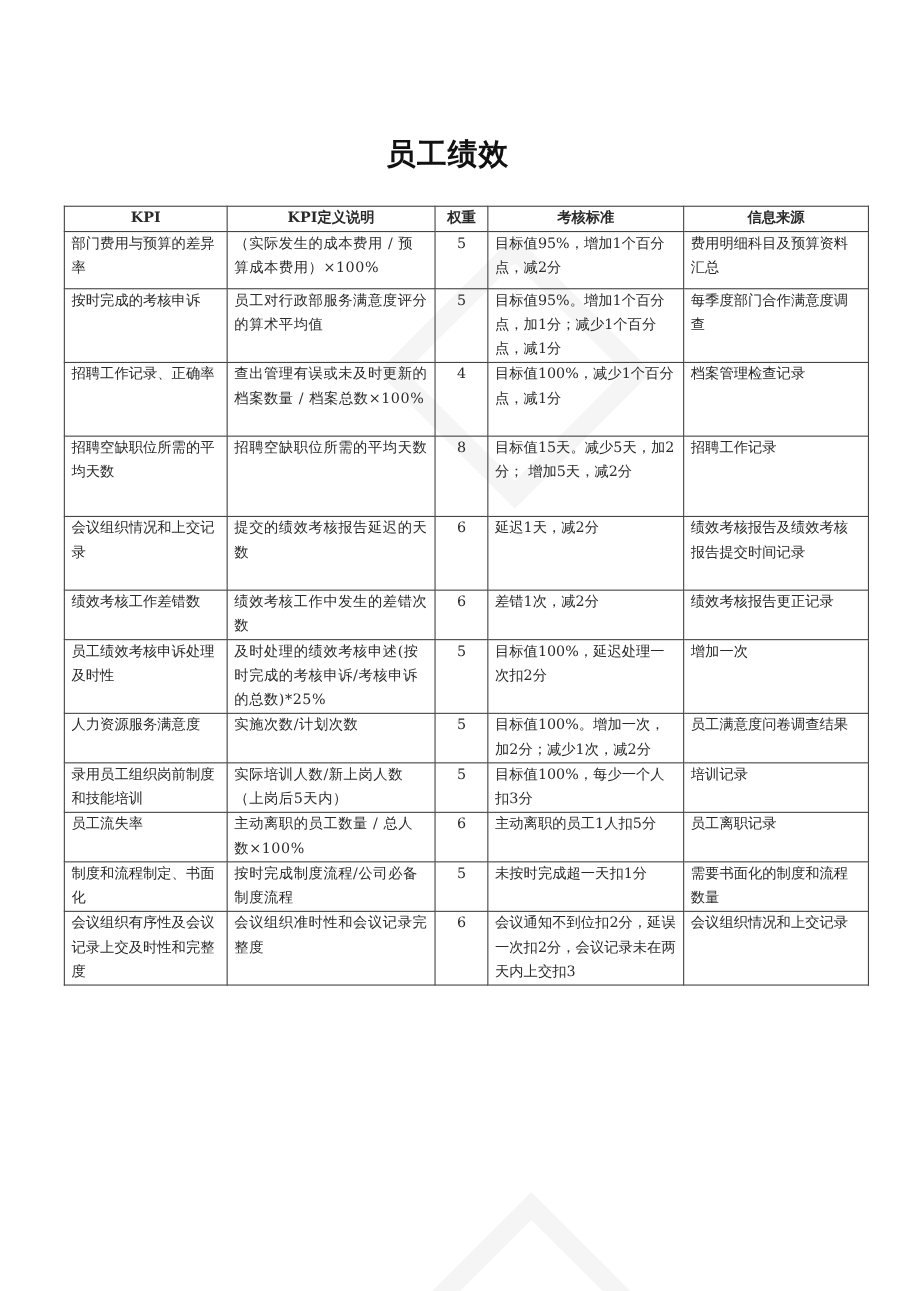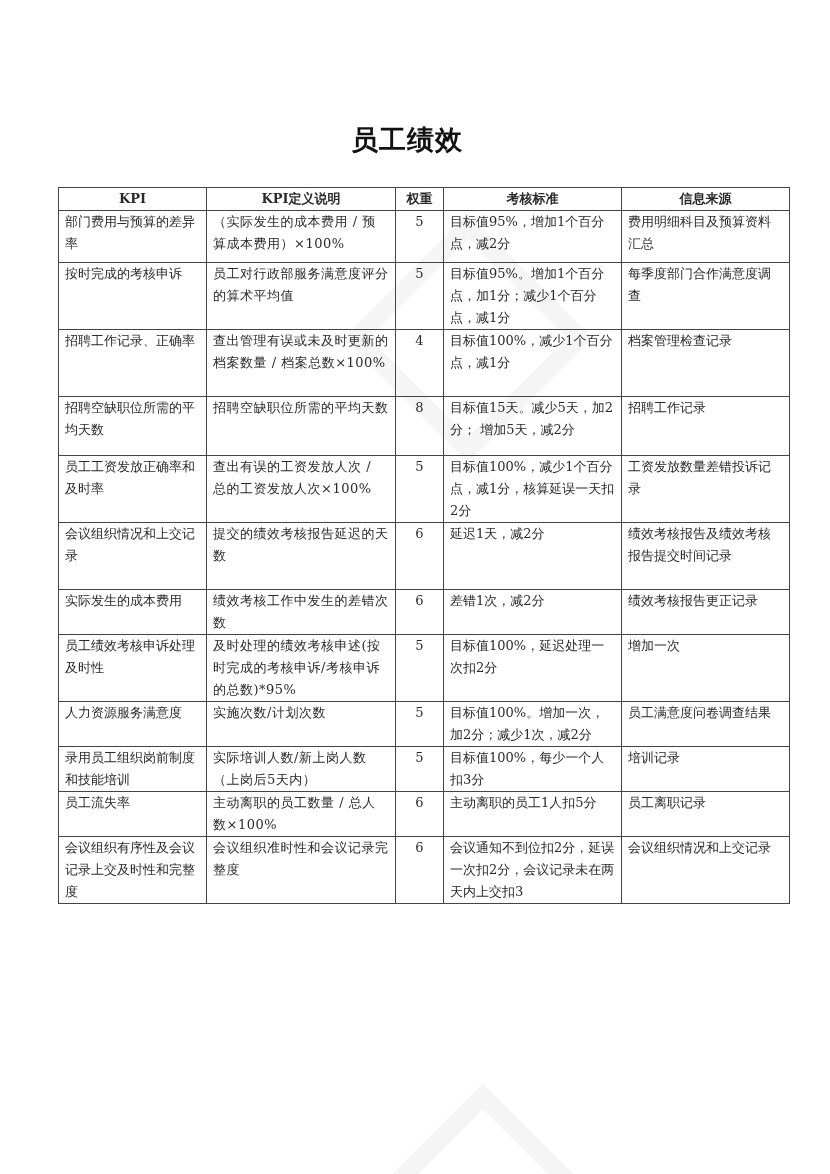--- a/index.html
+++ b/index.html
@@ -77,51 +77,44 @@
       <td>目标值95%。增加1个百分点，加1分；减少1个百分点，减1分</td>
       <td>每季度部门合作满意度调查</td>
     </tr>
     <tr style="height:67px">
       <td class="c-kpi">招聘工作记录、正确率</td>
       <td class="c-def">查出管理有误或未及时更新的档案数量 / 档案总数×100%</td>
       <td class="c-w">4</td>
       <td>目标值100%，减少1个百分点，减1分</td>
       <td>档案管理检查记录</td>
     </tr>
-    <tr style="height:59px">
+    <tr style="height:73px">
       <td class="c-kpi">招聘空缺职位所需的平均天数</td>
       <td class="c-def">招聘空缺职位所需的平均天数</td>
       <td class="c-w">8</td>
       <td>目标值15天。减少5天，加2分； 增加5天，减2分</td>
       <td>招聘工作记录</td>
-    </tr>
-    <tr style="height:67px">
-      <td class="c-kpi">员工工资发放正确率和及时率</td>
-      <td class="c-def">查出有误的工资发放人次 / 总的工资发放人次×100%</td>
-      <td class="c-w">5</td>
-      <td>目标值100%，减少1个百分点，减1分，核算延误一天扣2分</td>
-      <td>工资发放数量差错投诉记录</td>
     </tr>
     <tr style="height:67px">
       <td class="c-kpi">会议组织情况和上交记录</td>
       <td class="c-def">提交的绩效考核报告延迟的天数</td>
       <td class="c-w">6</td>
       <td>延迟1天，减2分</td>
       <td>绩效考核报告及绩效考核报告提交时间记录</td>
     </tr>
     <tr style="height:45px">
-      <td class="c-kpi">实际发生的成本费用</td>
+      <td class="c-kpi">绩效考核工作差错数</td>
       <td class="c-def">绩效考核工作中发生的差错次数</td>
       <td class="c-w">6</td>
       <td>差错1次，减2分</td>
       <td>绩效考核报告更正记录</td>
     </tr>
     <tr style="height:66px">
       <td class="c-kpi">员工绩效考核申诉处理及时性</td>
-      <td class="c-def">及时处理的绩效考核申述(按时完成的考核申诉/考核申诉的总数)*95%</td>
+      <td class="c-def">及时处理的绩效考核申述(按时完成的考核申诉/考核申诉的总数)*25%</td>
       <td class="c-w">5</td>
       <td>目标值100%，延迟处理一次扣2分</td>
       <td>增加一次</td>
     </tr>
     <tr style="height:45px">
       <td class="c-kpi">人力资源服务满意度</td>
       <td class="c-def">实施次数/计划次数</td>
       <td class="c-w">5</td>
       <td>目标值100%。增加一次，加2分；减少1次，减2分</td>
       <td>员工满意度问卷调查结果</td>
@@ -133,20 +126,27 @@
       <td>目标值100%，每少一个人扣3分</td>
       <td>培训记录</td>
     </tr>
     <tr style="height:45px">
       <td class="c-kpi">员工流失率</td>
       <td class="c-def">主动离职的员工数量 / 总人数×100%</td>
       <td class="c-w">6</td>
       <td>主动离职的员工1人扣5分</td>
       <td>员工离职记录</td>
     </tr>
+    <tr style="height:45px">
+      <td class="c-kpi">制度和流程制定、书面化</td>
+      <td class="c-def">按时完成制度流程/公司必备制度流程</td>
+      <td class="c-w">5</td>
+      <td>未按时完成超一天扣1分</td>
+      <td>需要书面化的制度和流程数量</td>
+    </tr>
     <tr style="height:66px">
       <td class="c-kpi">会议组织有序性及会议记录上交及时性和完整度</td>
       <td class="c-def">会议组织准时性和会议记录完整度</td>
       <td class="c-w">6</td>
       <td>会议通知不到位扣2分，延误一次扣2分，会议记录未在两天内上交扣3</td>
       <td>会议组织情况和上交记录</td>
     </tr>
   </tbody>
 </table>
 

